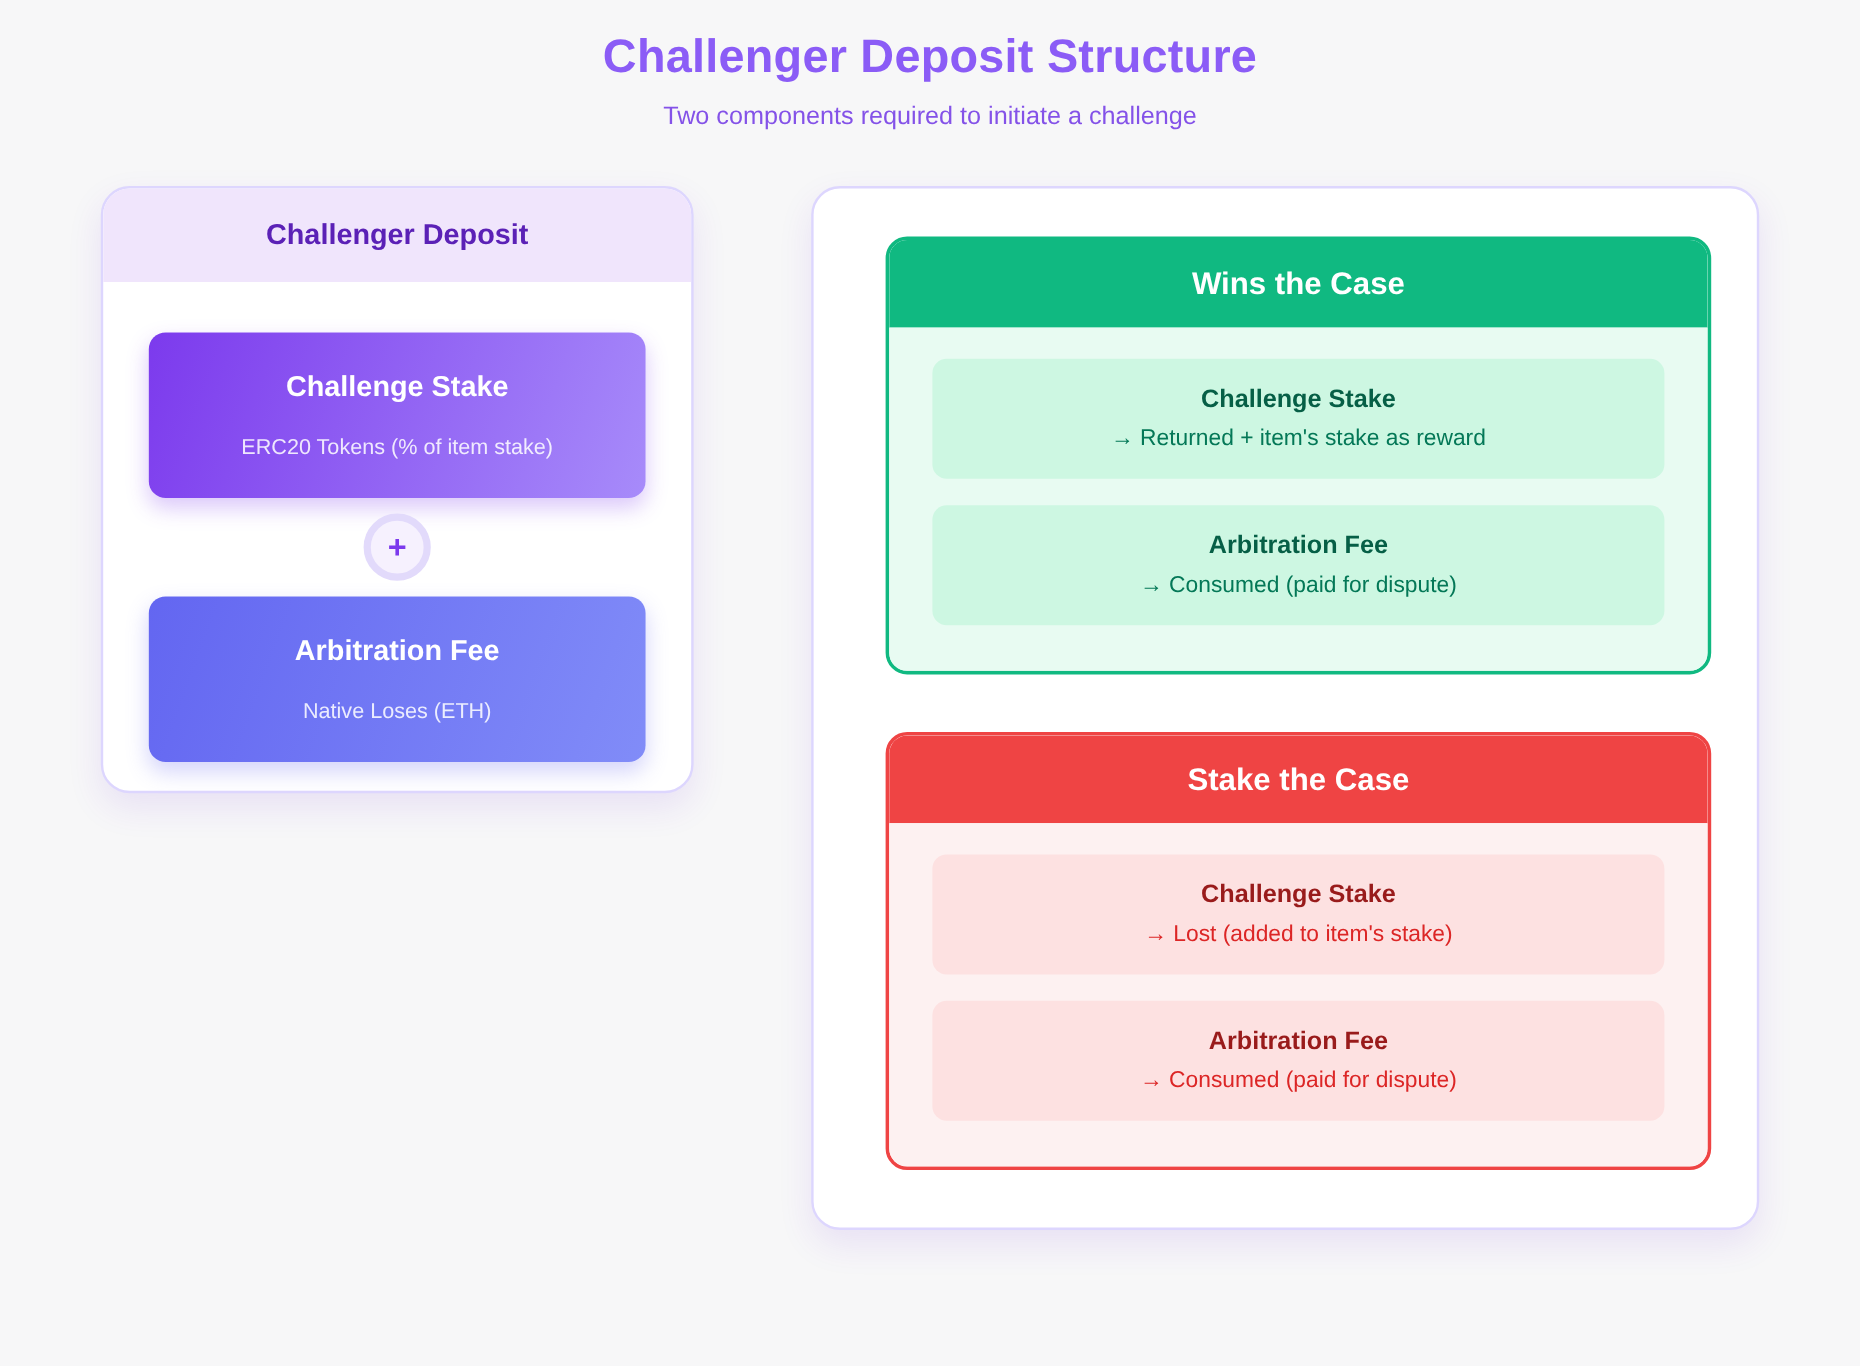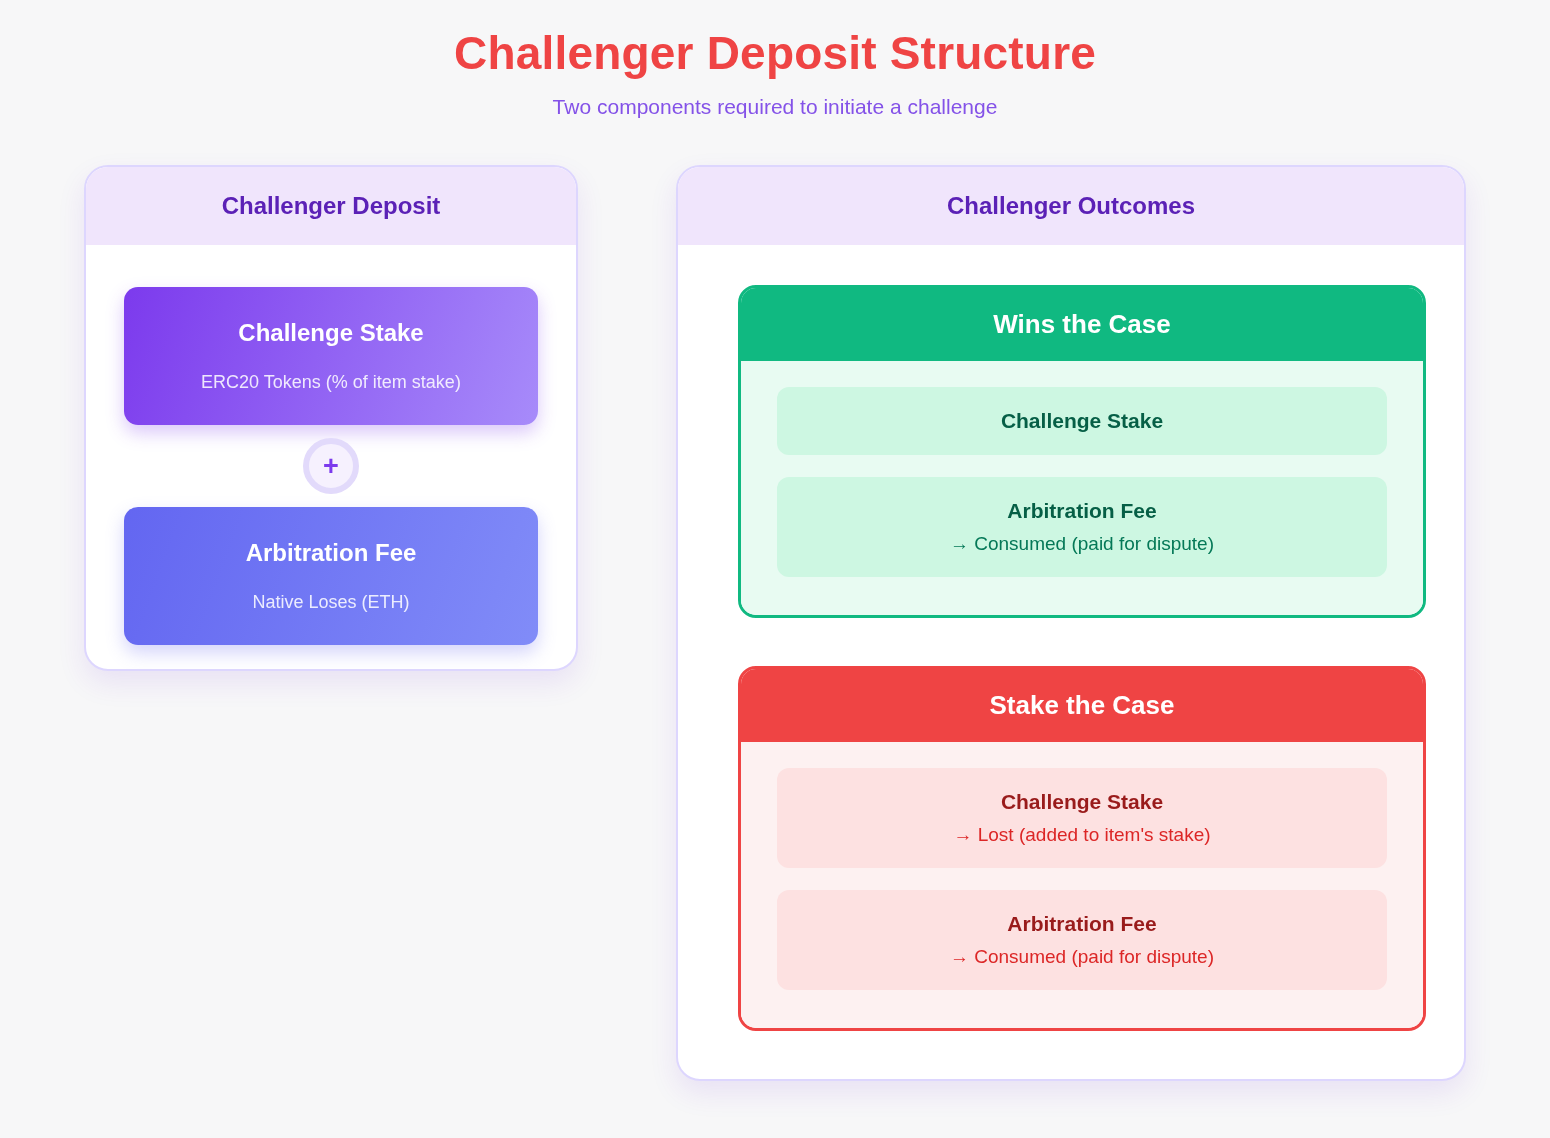--- a/index.html
+++ b/index.html
@@ -14,23 +14,23 @@
     box-sizing: border-box;
   }
 
   
   .page-header {
     text-align: center;
     padding-top: 26px;
   }
   .page-title {
     margin: 0;
-    font-size: 46px;
-    font-weight: bold;
-    color: #ef4444;
+    font-size: 39px;
+    font-weight: bold;
+    color: #8b5cf6;
     letter-spacing: 0.2px;
   }
   .page-subtitle {
     margin-top: 15px;
     font-size: 21px;
     color: #8452e8;
   }
 
   
   .main {
@@ -179,28 +179,28 @@
 
       <div class="component-box fee">
         <div class="component-title">Arbitration Fee</div>
         <div class="component-sub">Native Loses (ETH)</div>
       </div>
 
     </div>
   </section>
 
   <section class="card outcomes">
-    <div class="card-header">Challenger Outcomes</div>
     <div class="outcomes-body">
 
       <div class="outcome-section win">
         <div class="outcome-header">Wins the Case</div>
         <div class="outcome-items">
           <div class="outcome-item">
             <div class="item-title">Challenge Stake</div>
+            <div class="item-result">→ Returned + item's stake as reward</div>
           </div>
           <div class="outcome-item">
             <div class="item-title">Arbitration Fee</div>
             <div class="item-result">→ Consumed (paid for dispute)</div>
           </div>
         </div>
       </div>
 
       <div class="outcome-section lose">
         <div class="outcome-header">Stake the Case</div>

